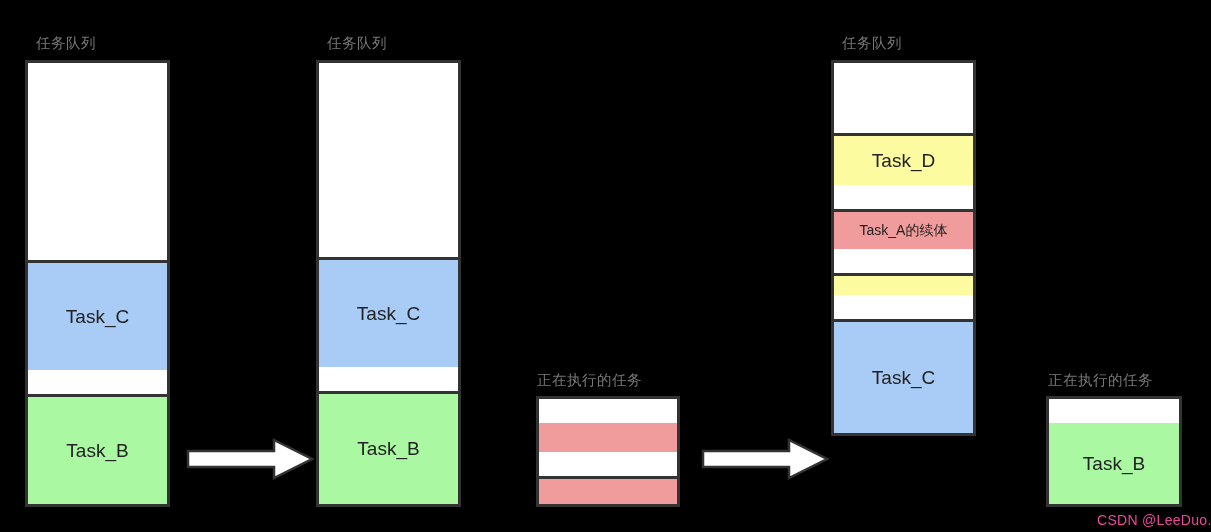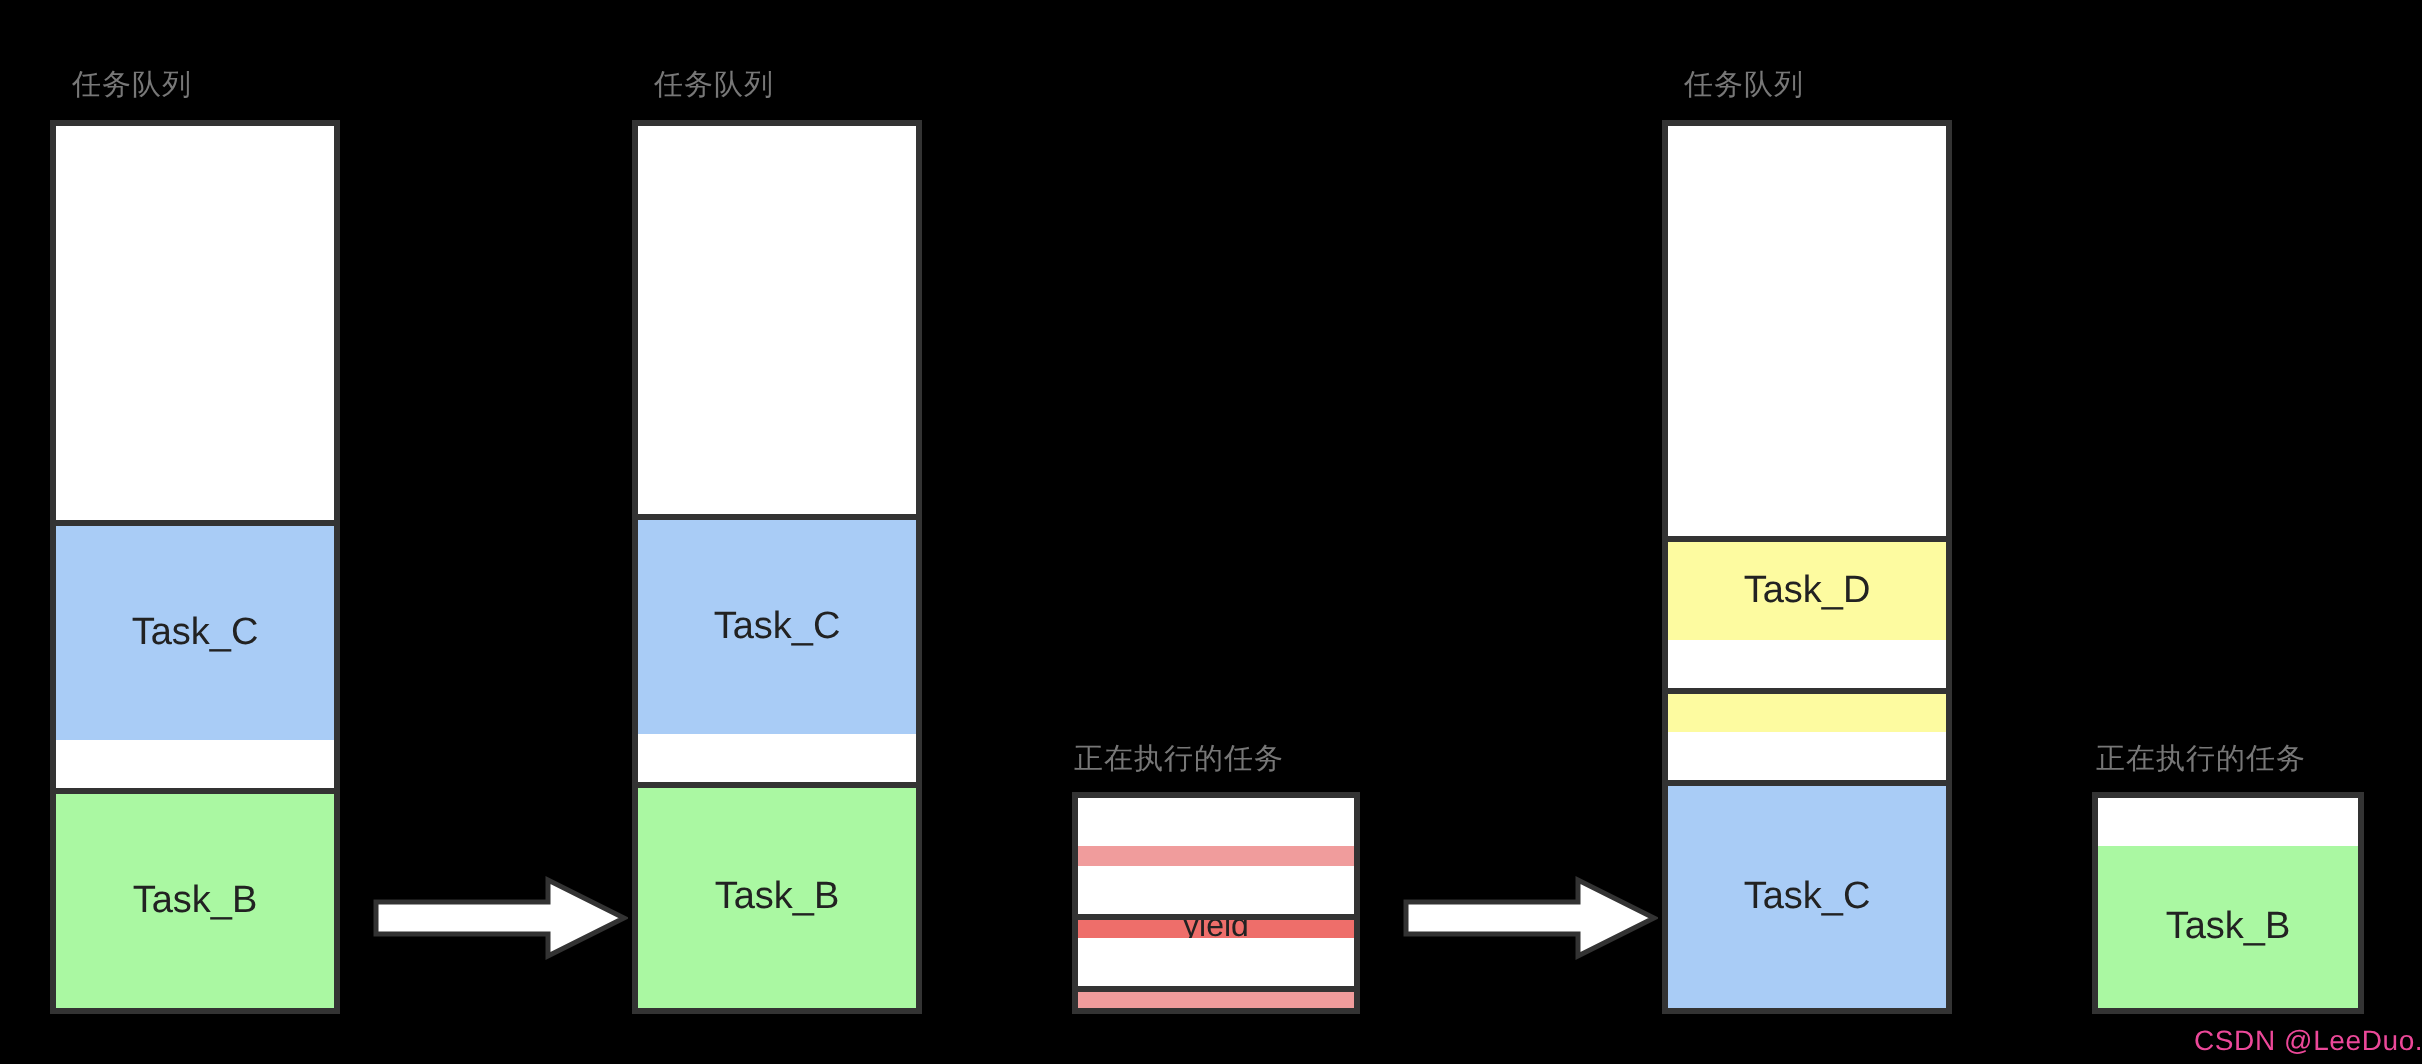--- a/index.html
+++ b/index.html
@@ -84,32 +84,32 @@
   <div class="col-label" style="left:327px; top:36px;">任务队列</div>
   <div class="stack" style="left:316px; top:60px; width:145px; height:447px;">
     <div class="cell empty"></div>
     <div class="cell" style="height:110px; background:#A9CCF6;">Task_C</div>
     <div class="cell" style="height:113px; background:#AAF8A2;">Task_B</div>
   </div>
 
   <div class="col-label" style="left:537px; top:373px;">正在执行的任务</div>
   <div class="stack" style="left:536px; top:396px; width:144px; height:111px;">
     <div class="cell nolabel" style="height:35px; background:#F09C9C; border-top:none;"></div>
-    <div class="cell small-label" style="height:36px; background:#EE6E6A; font-size:16px;">yield</div>
     <div class="cell nolabel" style="height:34px; background:#F09C9C;"></div>
   </div>
 
   <svg class="arrow" style="left:701px; top:437px;" width="128" height="44" viewBox="0 0 128 44">
     <polygon points="2,14 88,14 88,3 126,22 88,41 88,30 2,30" fill="#FFFFFF" stroke="#333333" stroke-width="2.5" stroke-linejoin="miter"></polygon>
   </svg>
 
   <div class="col-label" style="left:842px; top:36px;">任务队列</div>
-  <div class="stack" style="left:831px; top:60px; width:145px; height:447px;">
+  <div class="stack" style="left:831px; top:60px; width:145px; height:376px;">
     <div class="cell empty"></div>
     <div class="cell" style="height:52px; background:#FDFBA0;">Task_D</div>
+    <div class="cell small-label" style="height:40px; background:#F09C9C;">Task_A的续体</div>
     <div class="cell nolabel" style="height:22px; background:#FDFBA0;"></div>
     <div class="cell" style="height:114px; background:#A9CCF6;">Task_C</div>
   </div>
 
   <div class="col-label" style="left:1048px; top:373px;">正在执行的任务</div>
   <div class="stack" style="left:1046px; top:396px; width:136px; height:111px;">
     <div class="cell" style="height:105px; background:#AAF8A2; border-top:none;">Task_B</div>
   </div>
 
   <div class="watermark" style="left:1097px; top:512px;">CSDN @LeeDuo.</div>

